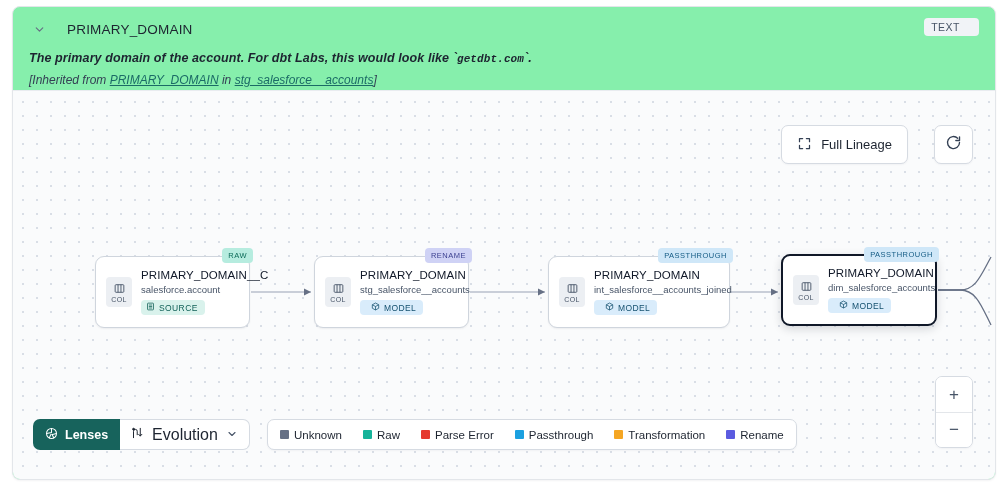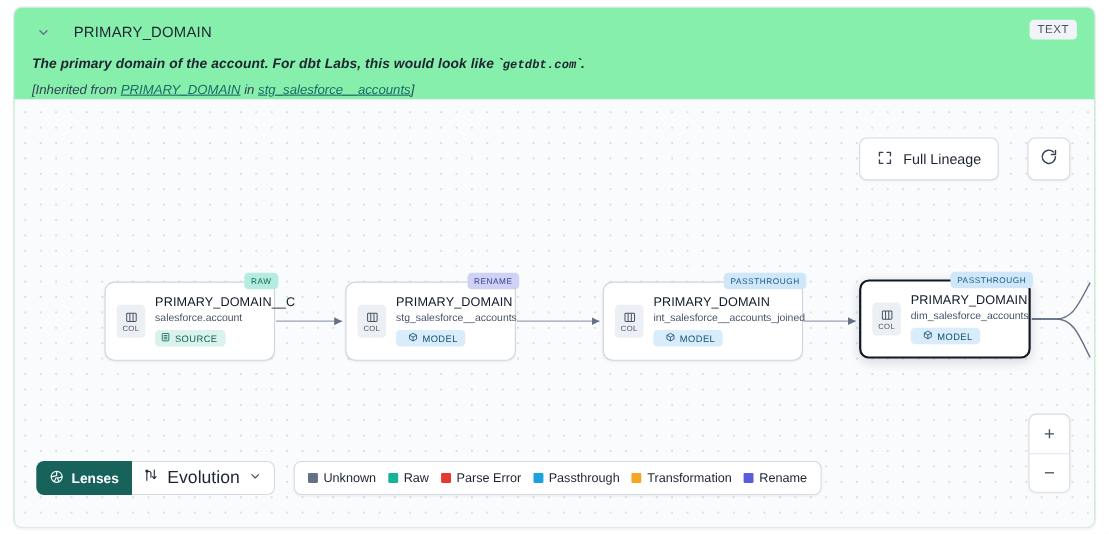--- a/index.html
+++ b/index.html
@@ -51,21 +51,21 @@
     letter-spacing: .2px;
     margin-left: 10px;
   }
   .text-badge {
     position: absolute;
     right: 16px; top: 11px;
     background: #f1f3f7;
     color: #475467;
     font-size: 10.5px;
     letter-spacing: .5px;
-    padding: 3px 7px 3px 7px;
+    padding: 3px 19px 3px 7px;
     border-radius: 4px;
   }
   .desc {
     margin-top: 10px;
     font-size: 12.5px;
     font-style: italic;
     font-weight: 600;
     color: #1d2430;
     letter-spacing: .1px;
   }
@@ -230,21 +230,21 @@
     height: 31px; padding: 0 11px 0 10px;
     background: #ffffff; color: #1d2430;
     border: 1px solid #d6dbe2; border-left: none;
     border-radius: 0 7px 7px 0;
     font-size: 16px;
     cursor: pointer;
   }
   .legend {
     position: absolute; left: 254px; bottom: 30px;
     height: 31px;
-    display: flex; align-items: center; gap: 11px;
+    display: flex; align-items: center; gap: 21px;
     padding: 12px 12px;
     background: #ffffff;
     border: 1px solid #d6dbe2;
     border-radius: 7px;
     box-shadow: 0 1px 2px rgba(16,24,40,.04);
   }
   .legend .item {
     display: flex; align-items: center; gap: 5px;
     font-size: 11.5px; color: #1d2430;
     cursor: pointer;

